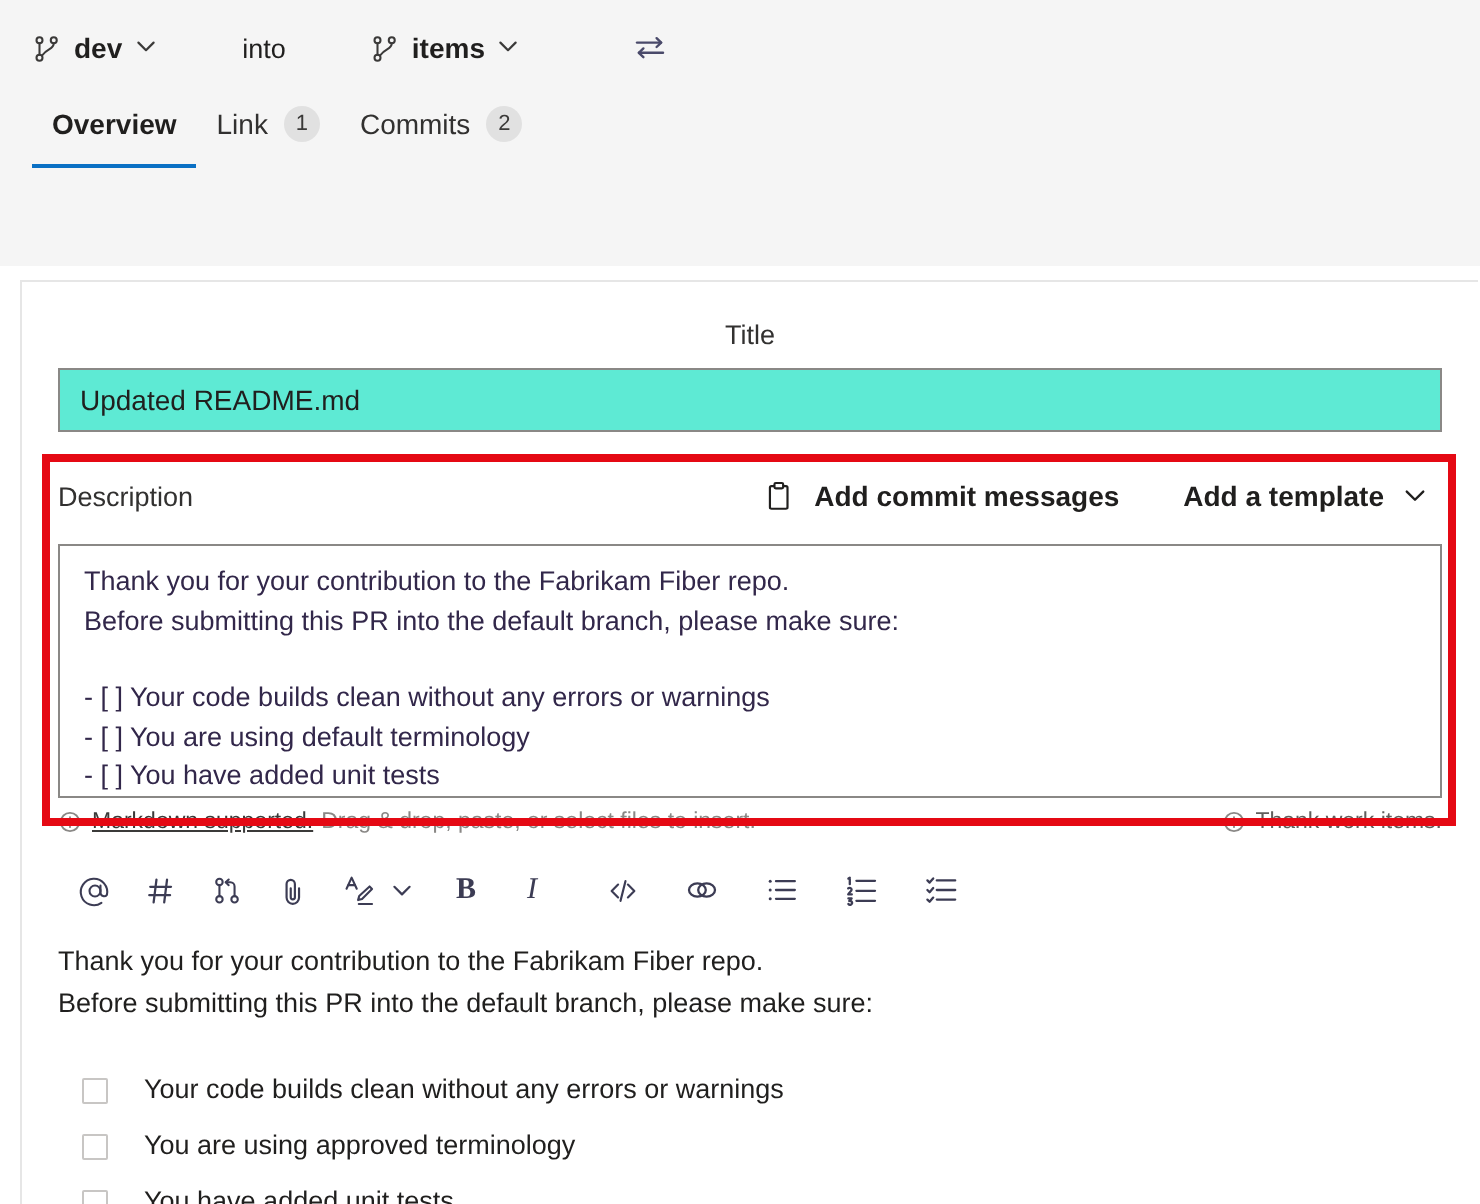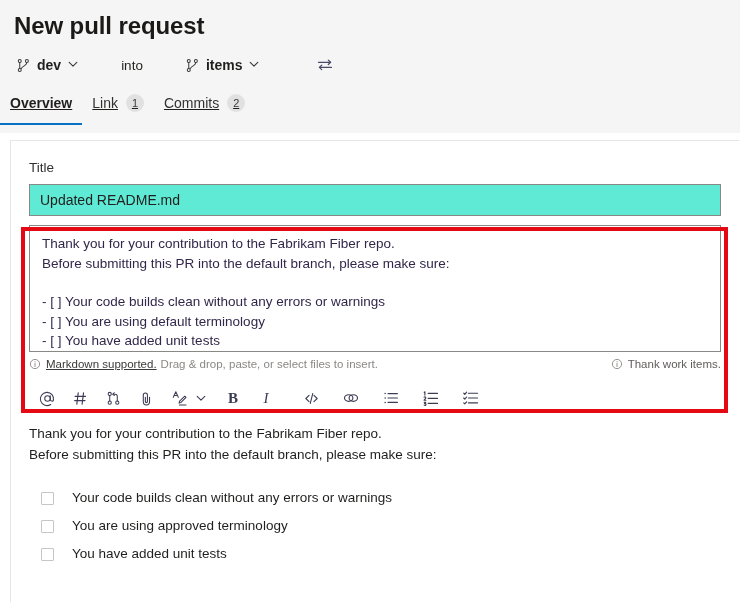--- a/index.html
+++ b/index.html
@@ -68,24 +68,23 @@
     margin-left: 28px;
     cursor: pointer;
     display: flex;
     align-items: center;
   }
 
   
   .tabs {
     display: flex;
     align-items: flex-end;
-    padding-left: 0;
+    padding-left: 16px;
     margin-top: 10px;
     height: 36px;
-    text-decoration: underline;
   }
   .tab {
     display: flex;
     align-items: center;
     gap: 8px;
     padding: 0 10px 8px 10px;
     font-size: 14px;
     color: #323130;
     cursor: pointer;
     position: relative;
@@ -126,20 +125,21 @@
     border-top: 1px solid #e6e6e6;
     box-sizing: border-box;
     padding: 0 18px;
   }
 
   .field-label {
     font-size: 13.5px;
     color: #323130;
     padding-top: 19px;
     padding-bottom: 9px;
+    text-align: center;
   }
   .text-input {
     height: 32px;
     border: 1px solid #8a8886;
     background: #5eead4;
     display: flex;
     align-items: center;
     padding: 0 10px;
     font-size: 14px;
     color: #201f1e;
@@ -286,21 +286,20 @@
   .check-item .ctext {
     font-size: 13.5px;
     color: #201f1e;
   }
 </style>
 </head>
 <body>
 
 <div class="header-zone">
 
-  <div class="page-title">New pull request</div>
 
   <div class="branch-row">
 
     <div class="branch-pill">
       <span>
         <svg class="icon-svg" width="15" height="15" viewBox="0 0 16 16" fill="none" stroke="#3b3a39" stroke-width="1.1">
           <circle cx="4" cy="3.3" r="1.6"></circle>
           <circle cx="4" cy="12.7" r="1.6"></circle>
           <circle cx="11.6" cy="3.3" r="1.6"></circle>
           <path d="M4 4.9 V11.1" stroke-linecap="round"></path>
@@ -365,20 +364,44 @@
 </div>
 
 <div class="card">
 
   <div class="field-label">Title</div>
 
   <div class="text-input">
     <span>Updated README.md</span>
   </div>
 
+  <div class="desc-head">
+    <span class="lbl">Description</span>
+    <span class="spacer"></span>
+
+    <div class="commit-btn">
+      <span>
+        <svg class="icon-svg" width="17" height="17" viewBox="0 0 18 18" fill="none" stroke="#201f1e" stroke-width="1.15">
+          <rect x="4.2" y="3.2" width="9.3" height="12" rx="0.8"></rect>
+          <rect x="6.6" y="1.6" width="4.6" height="2.8" rx="0.7" fill="#ffffff"></rect>
+          <path d="M13.5 5.4 L15.6 5.4 A0.8 0.8 0 0 1 16.4 6.2 L16.4 16.2 A0.8 0.8 0 0 1 15.6 17 L7.4 17" opacity="0"></path>
+        </svg>
+      </span>
+      <span>Add commit messages</span>
+    </div>
+
+    <div class="template-btn">
+      <span>Add a template</span>
+      <span class="chev">
+        <svg class="icon-svg" width="13" height="13" viewBox="0 0 12 12" fill="none" stroke="#201f1e" stroke-width="1.1">
+          <path d="M2.2 4.4 L6 8.2 L9.8 4.4" stroke-linecap="round" stroke-linejoin="round"></path>
+        </svg>
+      </span>
+    </div>
+  </div>
 
   <div class="desc-area">
     <div class="dline">Thank you for your contribution to the Fabrikam Fiber repo.</div>
     <div class="dline">Before submitting this PR into the default branch, please make sure:</div>
     <div class="dline dblank"></div>
     <div class="dline">- [ ] Your code builds clean without any errors or warnings</div>
     <div class="dline">- [ ] You are using default terminology</div>
     <div class="dline">- [ ] You have added unit tests</div>
   </div>
 

